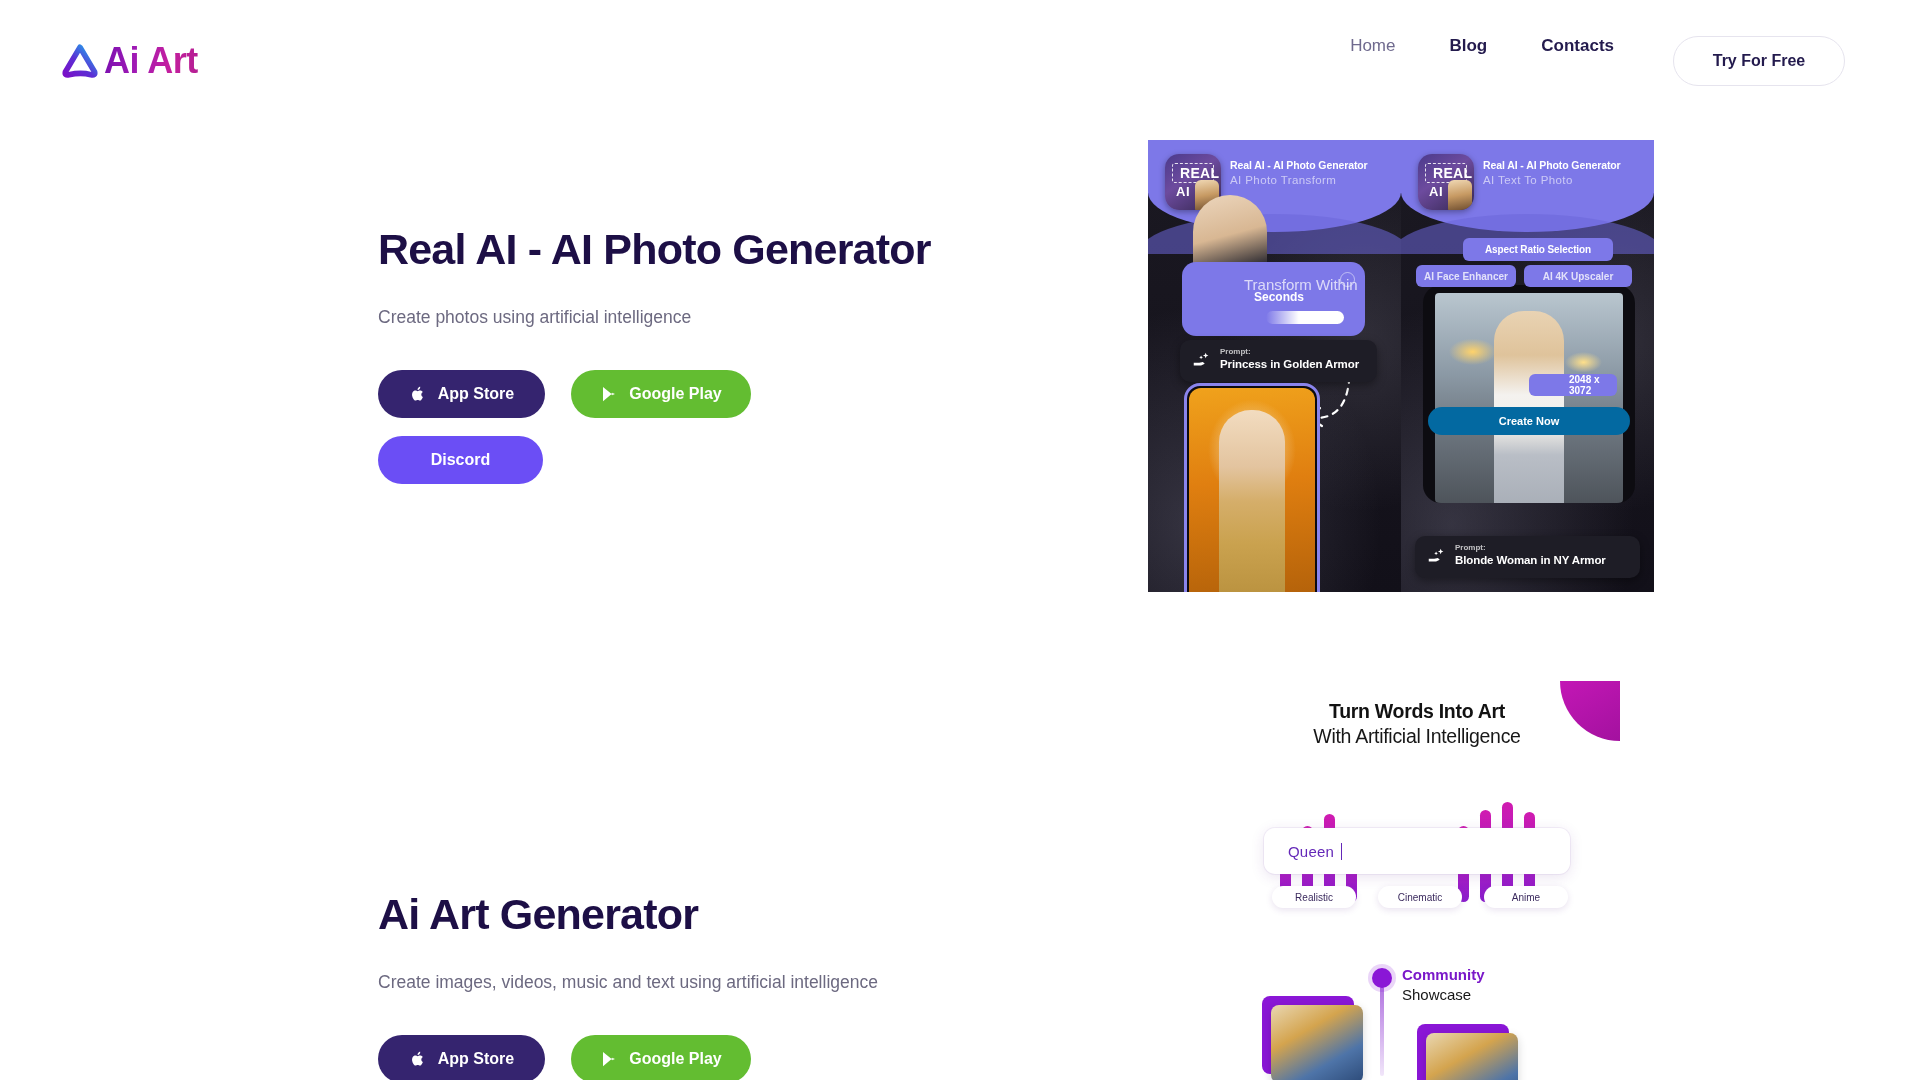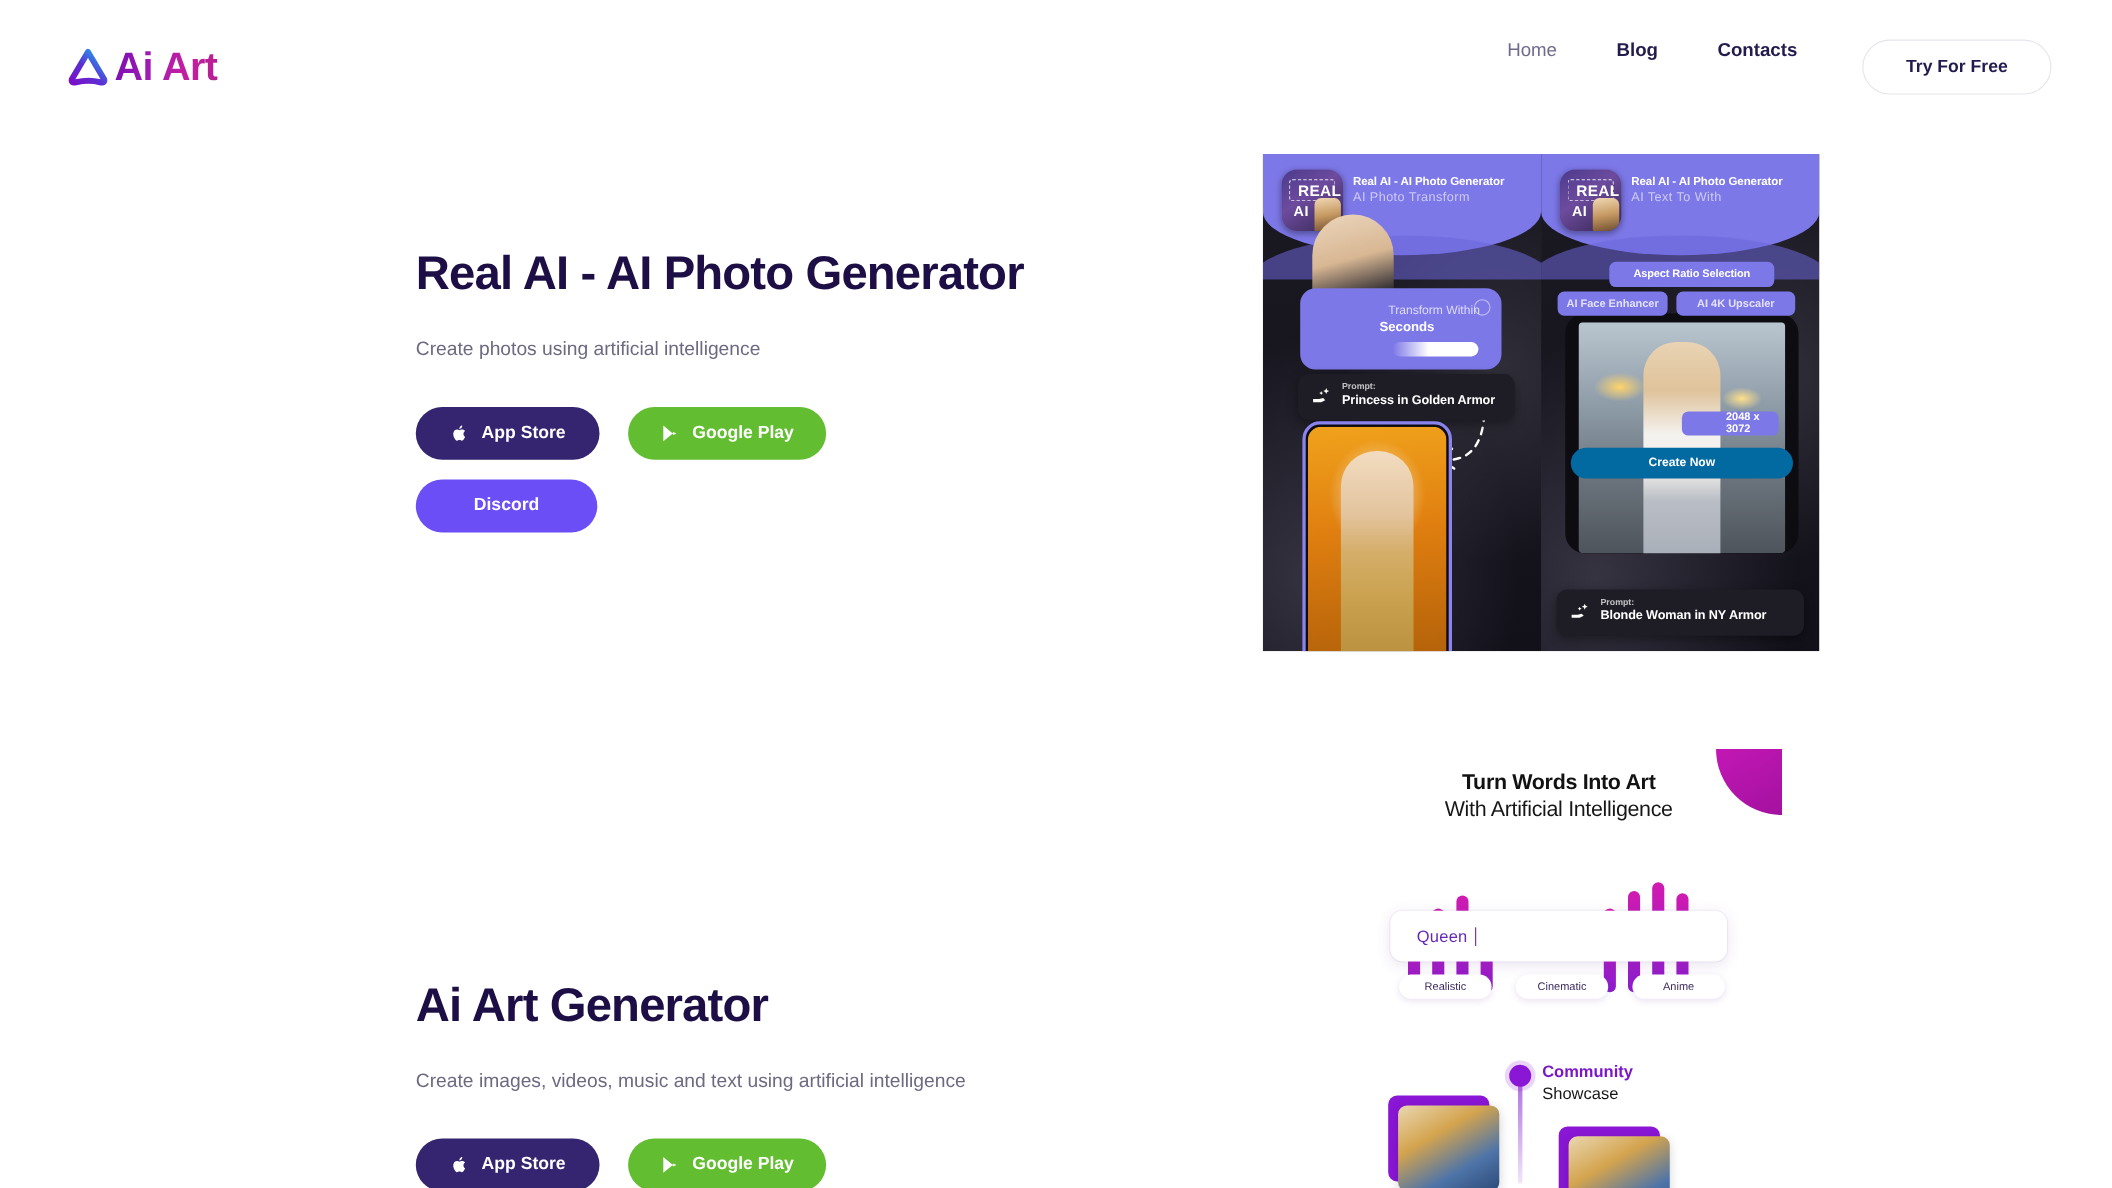--- a/index.html
+++ b/index.html
@@ -9,21 +9,21 @@
     background: #ffffff;
     font-family: "Liberation Sans", sans-serif;
     overflow: hidden;
   }
   body { position: relative; }
 
   
   .header {
     position: absolute; top: 0; left: 0; width: 1920px; height: 122px;
     display: flex; align-items: center; justify-content: space-between;
-    padding: 0 55px 0 58px;
+    padding: 0 75px 0 58px;
   }
   .logo { display: flex; align-items: center; gap: 2px; }
   .logo-mark { width: 44px; height: 44px; display: block; }
   .logo-text {
     font-size: 36px; font-weight: 700; letter-spacing: -0.5px;
     background: linear-gradient(95deg, #7a0fb0 0%, #a21bb5 35%, #c41f9e 70%, #b51f93 100%);
     -webkit-background-clip: text; background-clip: text;
     -webkit-text-fill-color: transparent; color: #a21bb5;
     line-height: 1;
   }
@@ -116,21 +116,21 @@
   .shot-sub {
     position: absolute; left: 82px; top: 34px; width: 168px;
     color: rgba(255,255,255,.60); font-size: 11.5px; font-weight: 500; letter-spacing: .4px;
   }
 
   
   .panel-transform {
     position: absolute; left: 34px; top: 122px; width: 183px; height: 74px;
     background: #7d78e8; border-radius: 14px;
   }
-  .pt-line1 { position: absolute; left: 80px; top: 14px; color: rgba(255,255,255,.72); font-size: 11px; font-weight: 500; }
+  .pt-line1 { position: absolute; left: 62px; top: 14px; color: rgba(255,255,255,.72); font-size: 15px; font-weight: 500; }
   .pt-line2 { position: absolute; left: 72px; top: 28px; color: #ffffff; font-size: 12px; font-weight: 800; }
   .pt-toggle {
     position: absolute; left: 84px; top: 49px; width: 78px; height: 13px; border-radius: 8px;
     background: linear-gradient(90deg, rgba(255,255,255,0) 0%, #ffffff 42%, #ffffff 100%);
   }
   .pt-badge {
     position: absolute; right: 10px; top: 10px; width: 15px; height: 15px; border-radius: 50%;
     border: 1.2px solid rgba(255,255,255,.5);
   }
   .model-head {
@@ -374,21 +374,21 @@
     <div class="shot-bg"></div>
     <div class="shot-top"></div>
 
     <div class="appicon">
       <span class="dash"></span>
       <span class="ic-real">REAL</span>
       <span class="ic-ai">AI</span>
       <span class="ic-face"></span>
     </div>
     <div class="shot-name">Real AI - AI Photo Generator</div>
-    <div class="shot-sub">AI Text To With</div>
+    <div class="shot-sub">AI Text To Photo</div>
 
     <div class="phone2">
       <span class="street"></span>
       <span class="model2"></span>
     </div>
 
     <div class="chip-ratio">Aspect Ratio Selection</div>
     <div class="chip-face">AI Face Enhancer</div>
     <div class="chip-upscale">AI 4K Upscaler</div>
 

